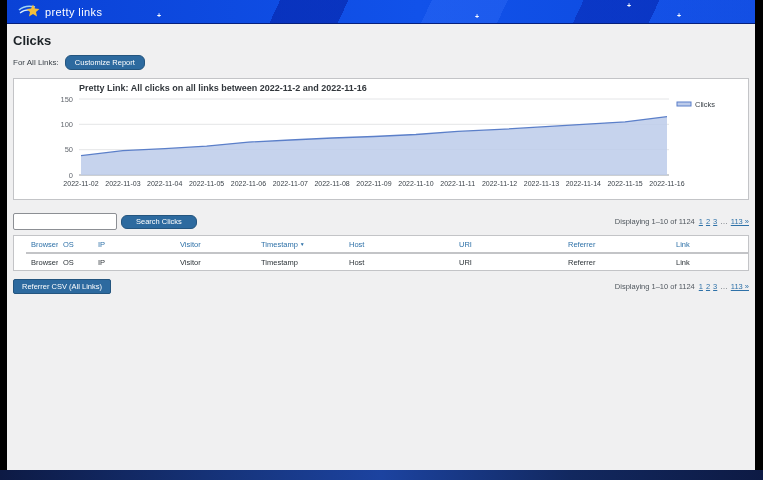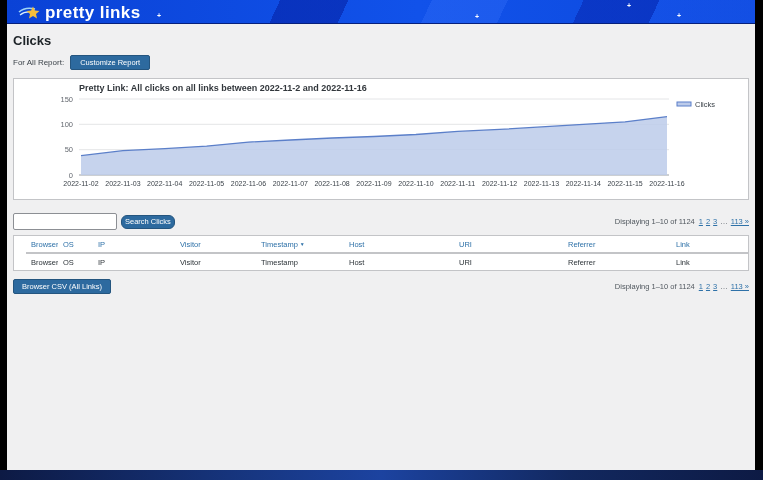--- a/index.html
+++ b/index.html
@@ -11,40 +11,40 @@
 
   
   .admin-header{position:relative;height:23px;overflow:hidden;
     background:
       linear-gradient(115deg, rgba(4,28,150,0) 36%, rgba(4,30,160,.55) 36%, rgba(4,30,160,.55) 45%, rgba(4,28,150,0) 45%),
       linear-gradient(115deg, rgba(40,100,245,0) 56%, rgba(45,105,245,.45) 56%, rgba(45,105,245,.45) 66%, rgba(40,100,245,0) 66%),
       linear-gradient(115deg, rgba(4,28,150,0) 76%, rgba(6,34,170,.5) 76%, rgba(6,34,170,.5) 86%, rgba(30,90,240,.35) 86%),
       linear-gradient(90deg,#0a42d6 0%,#1152ea 55%,#0d49dd 100%);
     border-bottom:1px solid #06207c;}
   .logo{position:absolute;left:11px;top:3px;display:flex;align-items:center;gap:3px;}
-  .brand-text{color:#ffffff;font-size:17px;font-weight:700;letter-spacing:.4px;}
+  .brand-text{color:#ffffff;font-size:11px;font-weight:400;letter-spacing:.4px;}
   .sparkle{position:absolute;color:#fff;font-size:7px;font-weight:700;line-height:7px;}
 
   
   .page{padding:0 6px;}
   .page-title{margin:9px 0 0 0;font-size:13px;font-weight:600;color:#1d2327;}
   .forlinks{margin-top:7px;display:flex;align-items:center;gap:6px;font-size:8px;color:#3c434a;}
   .btn{display:inline-flex;align-items:center;justify-content:center;background:#2d6a9f;color:#fff;
        border:1px solid #24557f;border-radius:2px;font-size:7.5px;cursor:pointer;font-family:"Liberation Sans",sans-serif;}
-  .btn-customize{height:15px;padding:0 9px;}
+  .btn-customize{height:15px;padding:0 9px;border-radius:6px;}
 
   
   .chart-panel{margin-top:8px;background:#fff;border:1px solid #c3c4c7;height:122px;box-sizing:border-box;padding-top:4px;}
   .chart-title{margin-left:65px;font-size:9px;font-weight:700;color:#32373c;}
   #chart-svg{display:block;margin-top:1px;}
 
   
   .toolbar{margin-top:13px;display:flex;align-items:center;}
   .search-input{width:96px;height:15px;border:1px solid #8c8f94;border-radius:2px;background:#fff;font-size:8px;padding:0 3px;}
-  .btn-search{height:14px;padding:0 3px;margin-left:4px;border-radius:6px;}
+  .btn-search{height:14px;padding:0 14px;margin-left:4px;border-radius:6px;}
   .pager{margin-left:auto;display:flex;align-items:center;gap:4px;font-size:7.5px;color:#50575e;}
   .page-links{display:flex;gap:3px;align-items:center;}
   .page-link{color:#2e71a8;text-decoration:underline;cursor:pointer;}
   .page-ellipsis{color:#50575e;}
 
   
   .table-panel{margin-top:5px;background:#fff;border:1px solid #c3c4c7;padding-left:12px;}
   .thead,.tfoot,.trow{display:grid;grid-template-columns:32px 35px 82px 81px 88px 110px 109px 108px 1fr;align-items:center;}
   .thead{height:16px;border-bottom:1px solid #c3c4c7;}
   .tfoot{height:16px;border-top:1px solid #c3c4c7;}
@@ -75,21 +75,21 @@
       <span class="sparkle" style="left:150px;top:12px;">+</span>
       <span class="sparkle" style="left:468px;top:13px;">+</span>
       <span class="sparkle" style="left:620px;top:2px;">+</span>
       <span class="sparkle" style="left:670px;top:12px;">+</span>
     </div>
 
     <div class="page">
       <h1 class="page-title">Clicks</h1>
 
       <div class="forlinks">
-        <span>For All Report:</span>
+        <span>For All Links:</span>
         <button class="btn btn-customize">Customize Report</button>
       </div>
 
       <div class="chart-panel">
         <div class="chart-title">Pretty Link: All clicks on all links between 2022-11-2 and 2022-11-16</div>
         <svg id="chart-svg" width="735" height="100" viewBox="0 0 735 100">
             <line x1="65" y1="81.0" x2="655" y2="81.0" stroke="#9a9fa5" stroke-width="1"></line>
             <text x="59" y="83.5" text-anchor="end" font-size="7.5" fill="#646970" font-family="Liberation Sans,sans-serif">0</text>
             <line x1="65" y1="55.7" x2="655" y2="55.7" stroke="#e4e5e7" stroke-width="1"></line>
             <text x="59" y="58.2" text-anchor="end" font-size="7.5" fill="#646970" font-family="Liberation Sans,sans-serif">50</text>
@@ -154,21 +154,21 @@
             <div class="cell">Visitor</div>
             <div class="cell">Timestamp</div>
             <div class="cell">Host</div>
             <div class="cell">URI</div>
             <div class="cell">Referrer</div>
             <div class="cell">Link</div>
           </div>
       </div>
 
       <div class="footer-row">
-        <button class="btn btn-download">Browser CSV (All Links)</button>
+        <button class="btn btn-download">Referrer CSV (All Links)</button>
         <div class="pager">
           <span>Displaying 1–10 of 1124</span>
           <span class="page-links">
               <a class="page-link">1</a>
               <a class="page-link">2</a>
               <a class="page-link">3</a>
               <span class="page-ellipsis">…</span>
               <a class="page-link">113 »</a>
             </span>
         </div>

